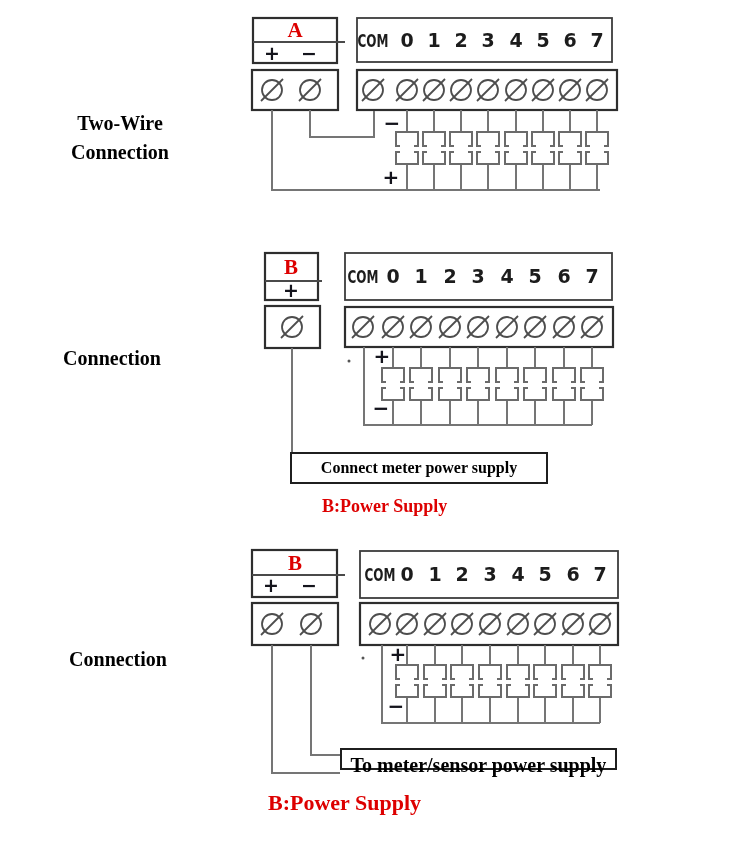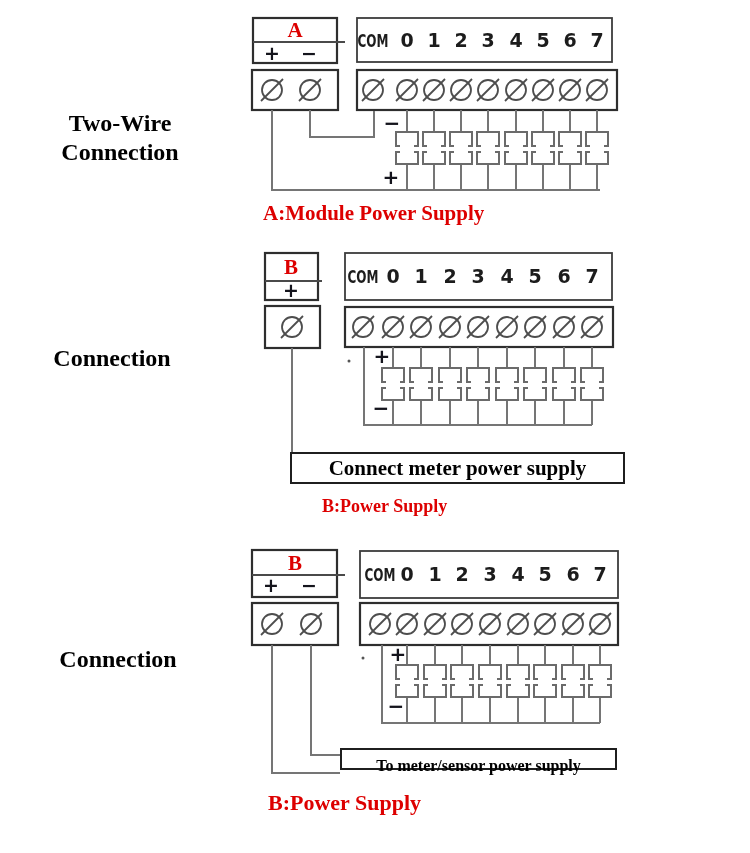--- a/index.html
+++ b/index.html
@@ -17,32 +17,32 @@
   text{fill:#1c1c1c;}
   .lbl{font-family:"DejaVu Sans","Liberation Sans",sans-serif;font-size:19px;font-weight:bold;text-anchor:middle;}
   .com{font-family:"DejaVu Sans","Liberation Sans",sans-serif;font-size:17px;font-weight:bold;text-anchor:middle;}
   .sign{font-family:"DejaVu Sans","Liberation Sans",sans-serif;font-size:20px;font-weight:bold;text-anchor:middle;fill:#14141c;}
   .pm{font-family:"DejaVu Sans","Liberation Sans",sans-serif;font-size:19px;font-weight:bold;text-anchor:middle;fill:#14141c;}
   .letter{font-family:"Liberation Serif","DejaVu Serif",serif;font-size:21px;font-weight:bold;text-anchor:middle;fill:#dd0000;}
   .dot{fill:#555;}
 
   
   .sect-title{position:absolute;width:160px;text-align:center;font-weight:bold;
-              font-size:24px;line-height:29px;color:#000;}
+              font-size:20px;line-height:29px;color:#000;}
   .caption{position:absolute;font-weight:bold;color:#dd0000;white-space:nowrap;}
   .notebox{position:absolute;border:2px solid #1f1f1f;background:#fff;text-align:center;
            font-weight:bold;color:#000;white-space:nowrap;box-sizing:border-box;}
   #caption-1{left:263px;top:201px;font-size:21px;}
   #caption-2{left:322px;top:496px;font-size:18px;}
   #caption-3{left:268px;top:790px;font-size:22px;}
   #title-1{left:40px;top:109px;}
   #title-2{left:32px;top:344px;}
   #title-3{left:38px;top:645px;}
-  #note-2{left:290px;top:452px;width:335px;height:32px;line-height:28px;font-size:21px;}
-  #note-3{left:340px;top:748px;width:277px;height:22px;line-height:31px;font-size:16px;}
+  #note-2{left:290px;top:452px;width:258px;height:32px;line-height:28px;font-size:16px;}
+  #note-3{left:340px;top:748px;width:277px;height:22px;line-height:31px;font-size:20px;}
 </style>
 </head>
 <body>
 
 <div id="page">
 
   <svg id="canvas" viewBox="0 0 750 853">
     <defs>
       <g id="screw">
         <circle class="screwpart" cx="0" cy="0" r="10"></circle>
@@ -227,16 +227,15 @@
   <div class="sect-title" id="title-2">
     <div>Connection</div>
   </div>
   <div class="sect-title" id="title-3">
     <div>Connection</div>
   </div>
 
   <div class="notebox" id="note-2">Connect meter power supply</div>
   <div class="notebox" id="note-3">To meter/sensor power supply</div>
 
-  <div class="caption" id="caption-1">A:Module Power Supply</div>
   <div class="caption" id="caption-2">B:Power Supply</div>
   <div class="caption" id="caption-3">B:Power Supply</div>
 </div>
 
 </body></html>

